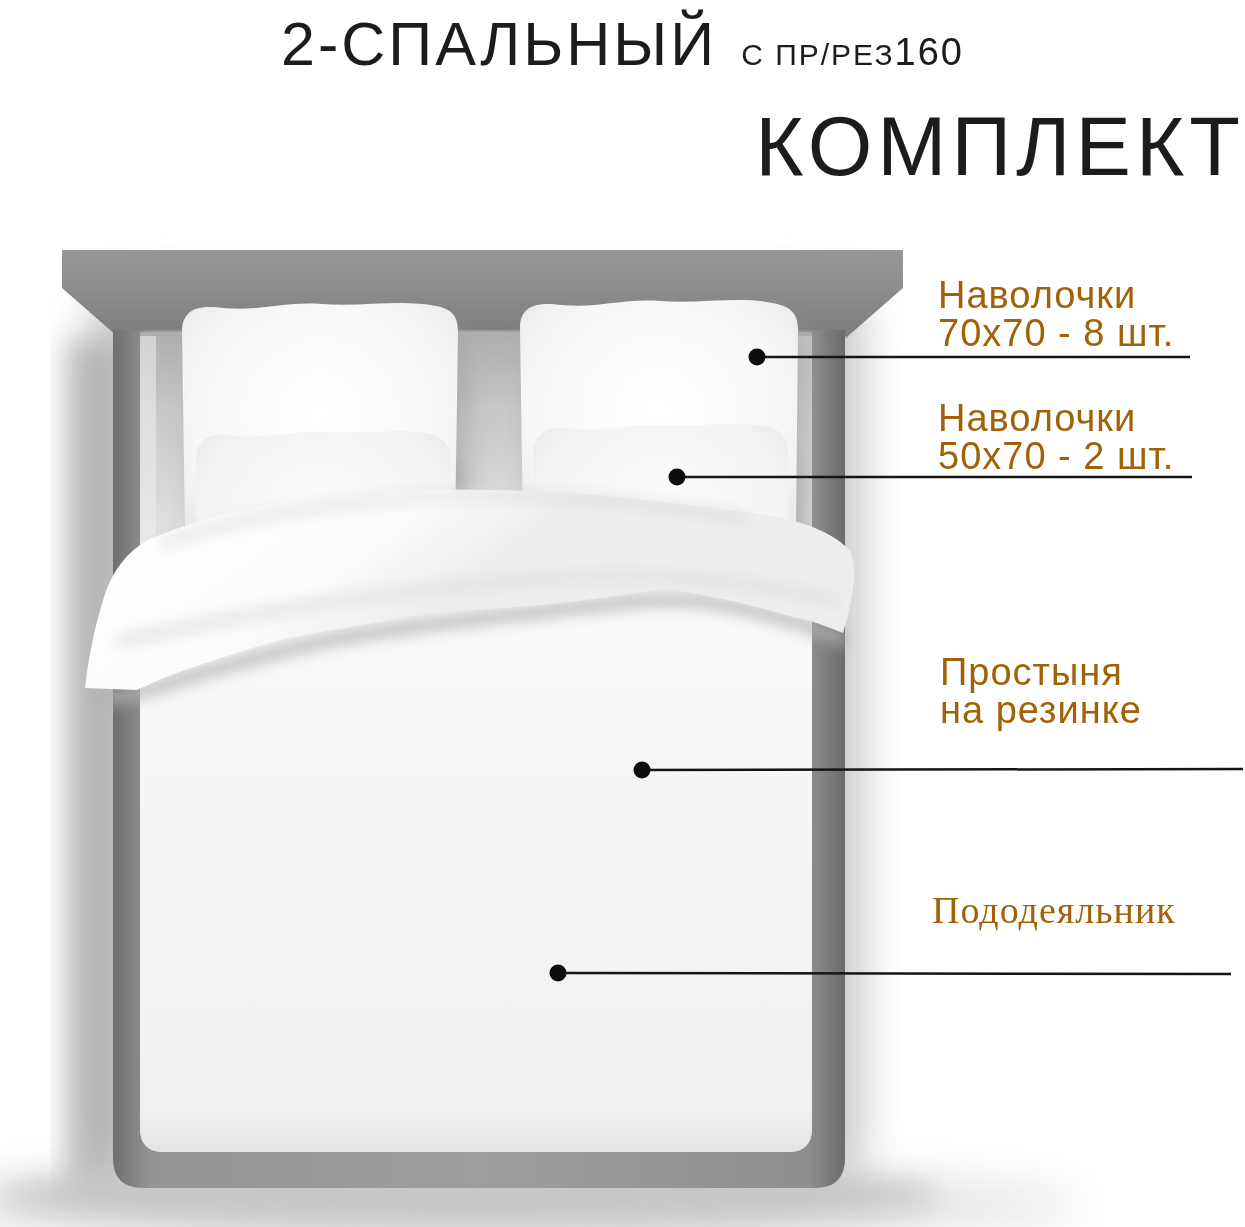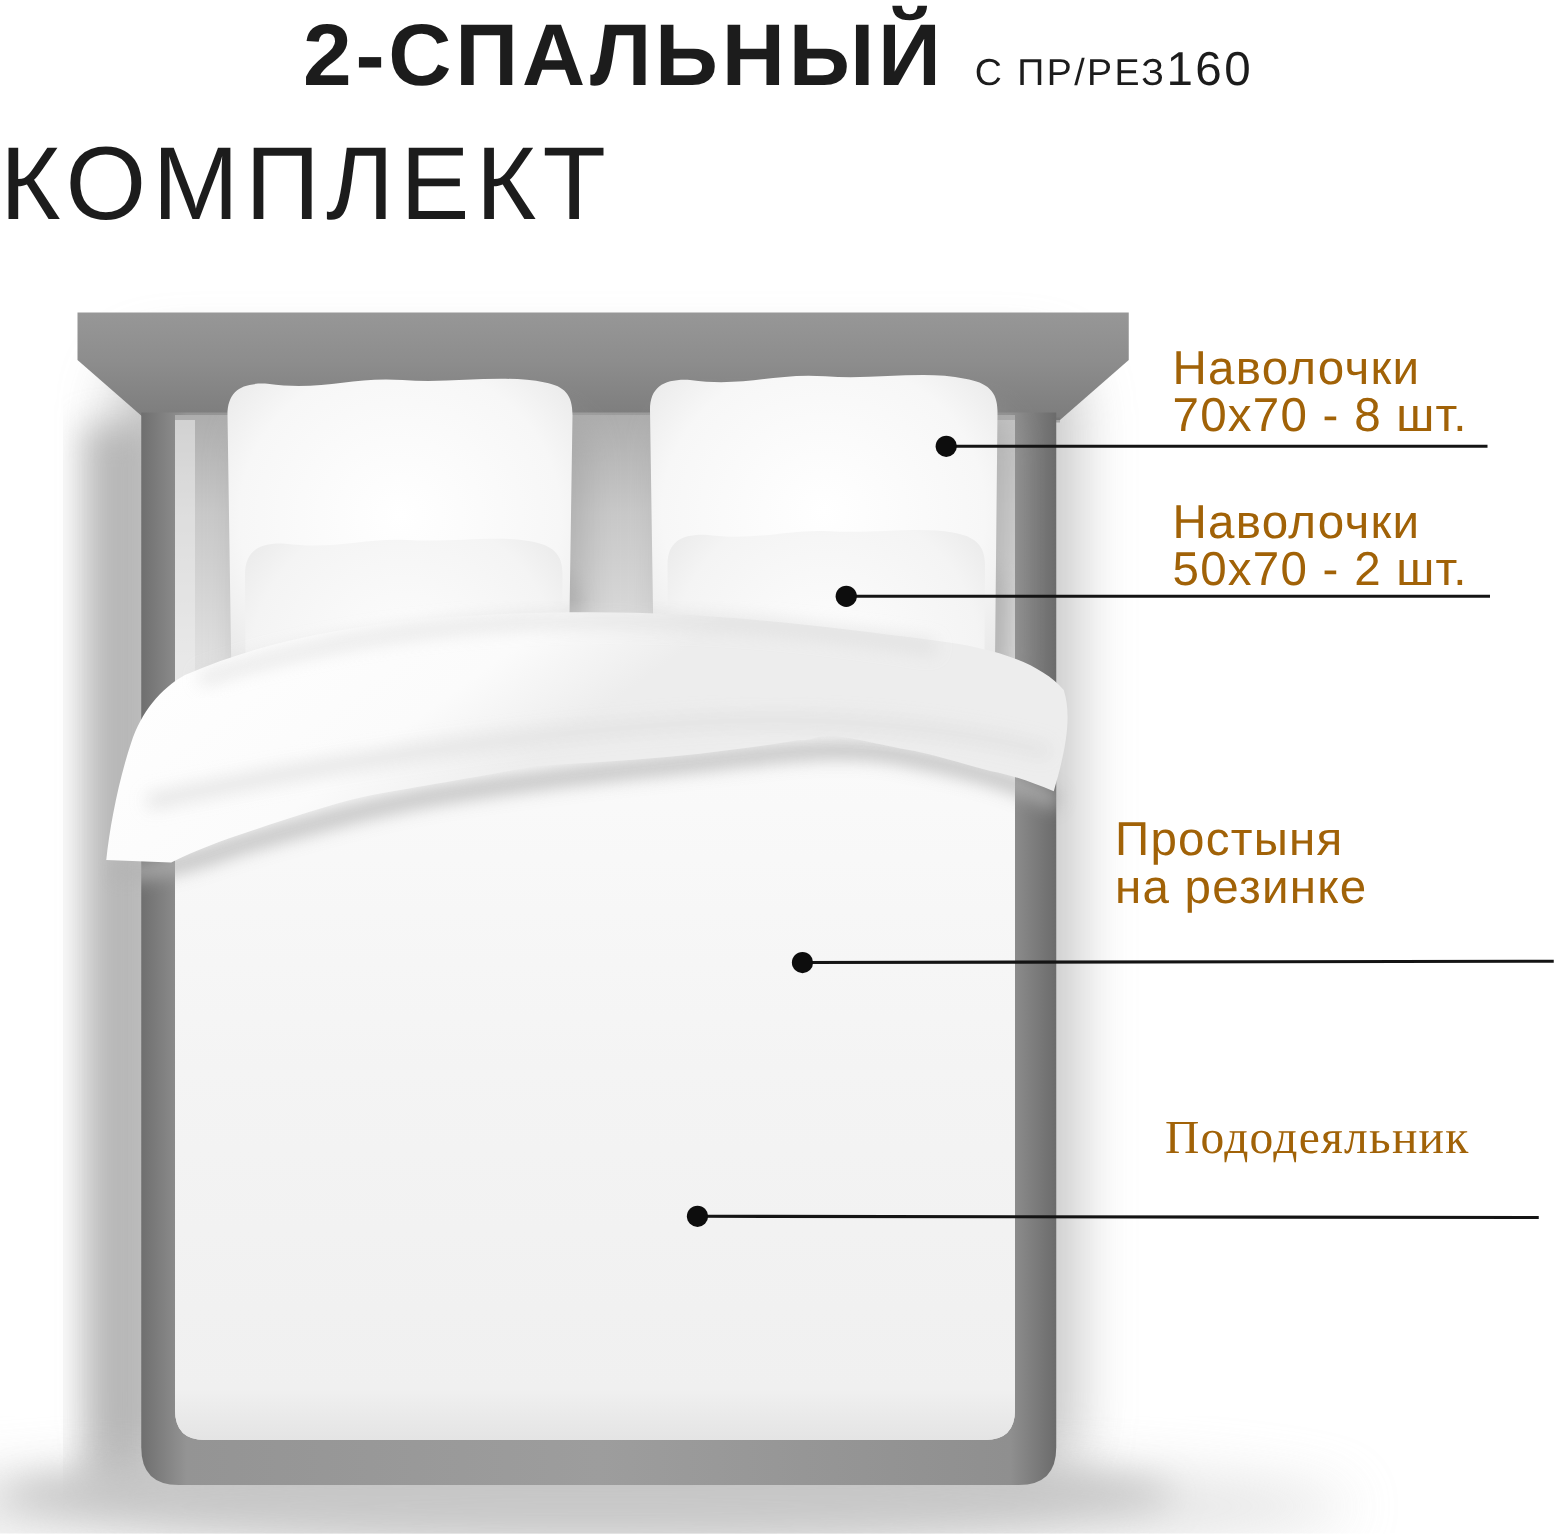--- a/index.html
+++ b/index.html
@@ -2,31 +2,31 @@
 <html><head>
 <meta charset="utf-8">
 <style>
   html,body{margin:0;padding:0;background:#ffffff;}
   body{width:1245px;height:1227px;font-family:"Liberation Sans",sans-serif;}
   .canvas{position:relative;width:1245px;height:1227px;overflow:hidden;background:#ffffff;}
   .bed-svg{position:absolute;left:0;top:0;}
 
   
   .title-line1{position:absolute;top:3px;left:0;width:1245px;display:flex;justify-content:center;align-items:baseline;white-space:nowrap;color:#1c1c1c;}
-  .t1-main{font-size:70px;line-height:83px;letter-spacing:3px;font-weight:700;}
+  .t1-main{font-size:61px;line-height:83px;letter-spacing:3px;font-weight:400;}
   .t1-suffix{margin-left:24px;letter-spacing:2px;}
   .t1-small{font-size:30px;font-weight:400;}
   .t1-num{font-size:38px;font-weight:400;}
-  .title-line2{position:absolute;top:105px;left:0;width:1245px;text-align:left;font-size:83px;line-height:83px;letter-spacing:5px;color:#1c1c1c;white-space:nowrap;}
+  .title-line2{position:absolute;top:105px;left:0;width:1245px;text-align:right;font-size:83px;line-height:83px;letter-spacing:5px;color:#1c1c1c;white-space:nowrap;}
 
   
   .callout-label{position:absolute;color:#a16207;font-size:38px;line-height:38px;letter-spacing:1px;white-space:nowrap;}
   .cl-1{left:938px;top:276px;}
   .cl-2{left:938px;top:399px;}
-  .cl-3{left:892px;top:653px;}
+  .cl-3{left:940px;top:653px;}
   .cl-4{left:932px;top:891px;line-height:39px;font-family:Liberation Serif, serif;}
 </style>
 </head>
 <body>
 
 <div class="canvas">
 
   <svg class="bed-svg" width="1245" height="1227" viewBox="0 0 1245 1227">
     <defs>
       <linearGradient id="gHead" x1="0" y1="250" x2="0" y2="336" gradientUnits="userSpaceOnUse">

